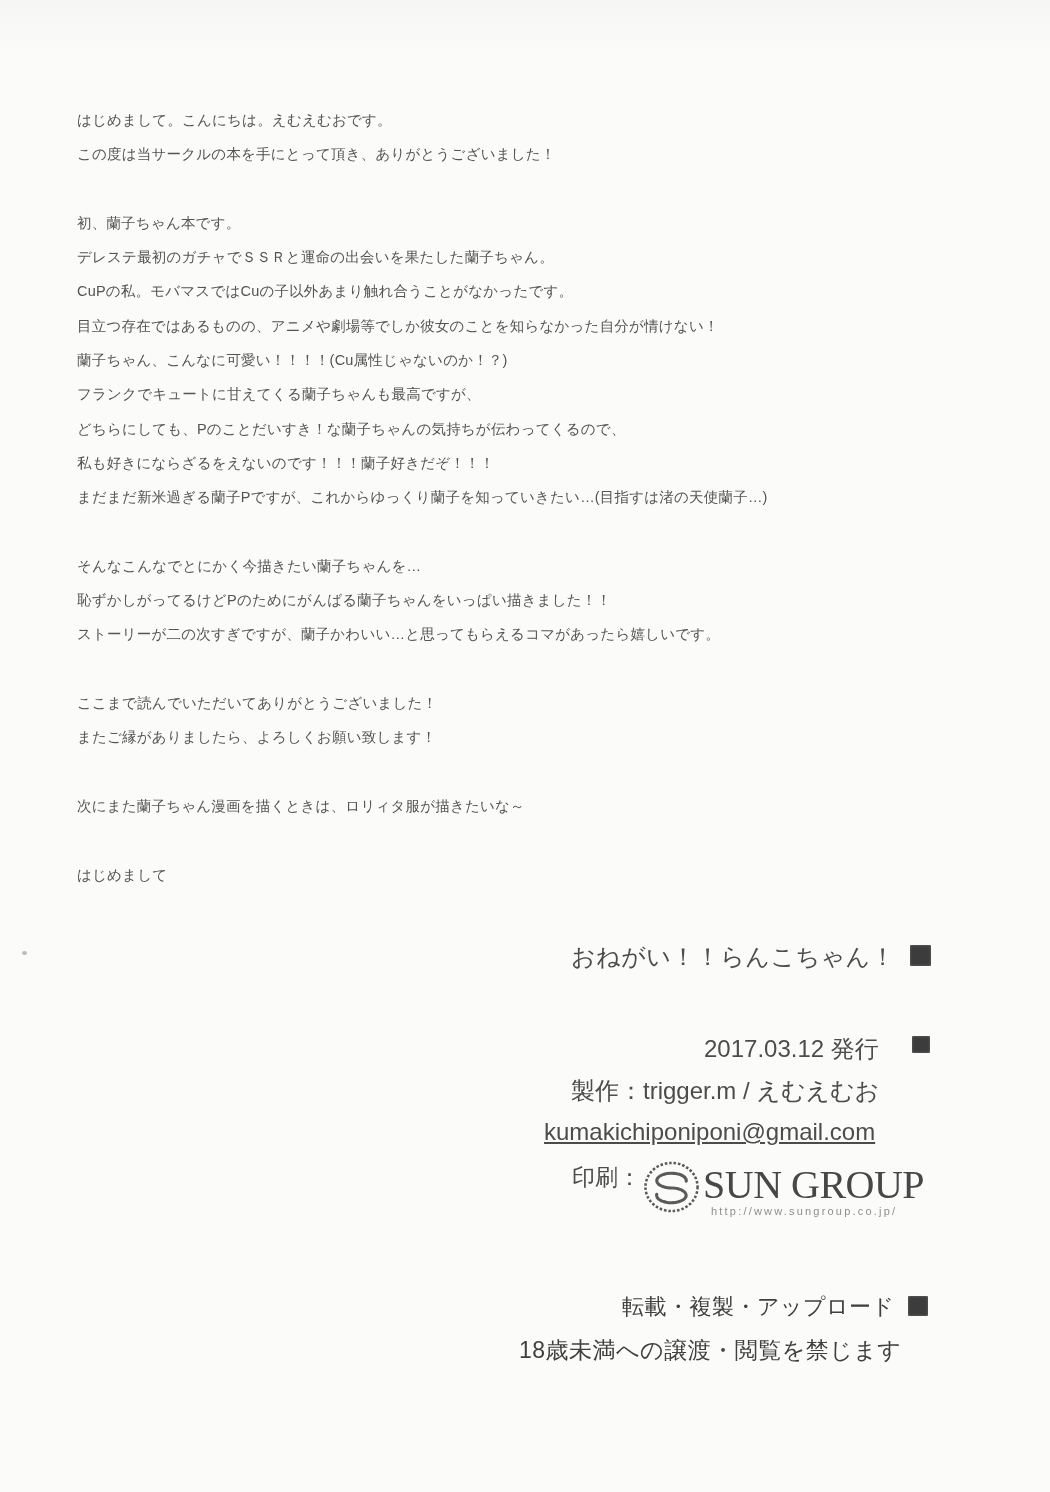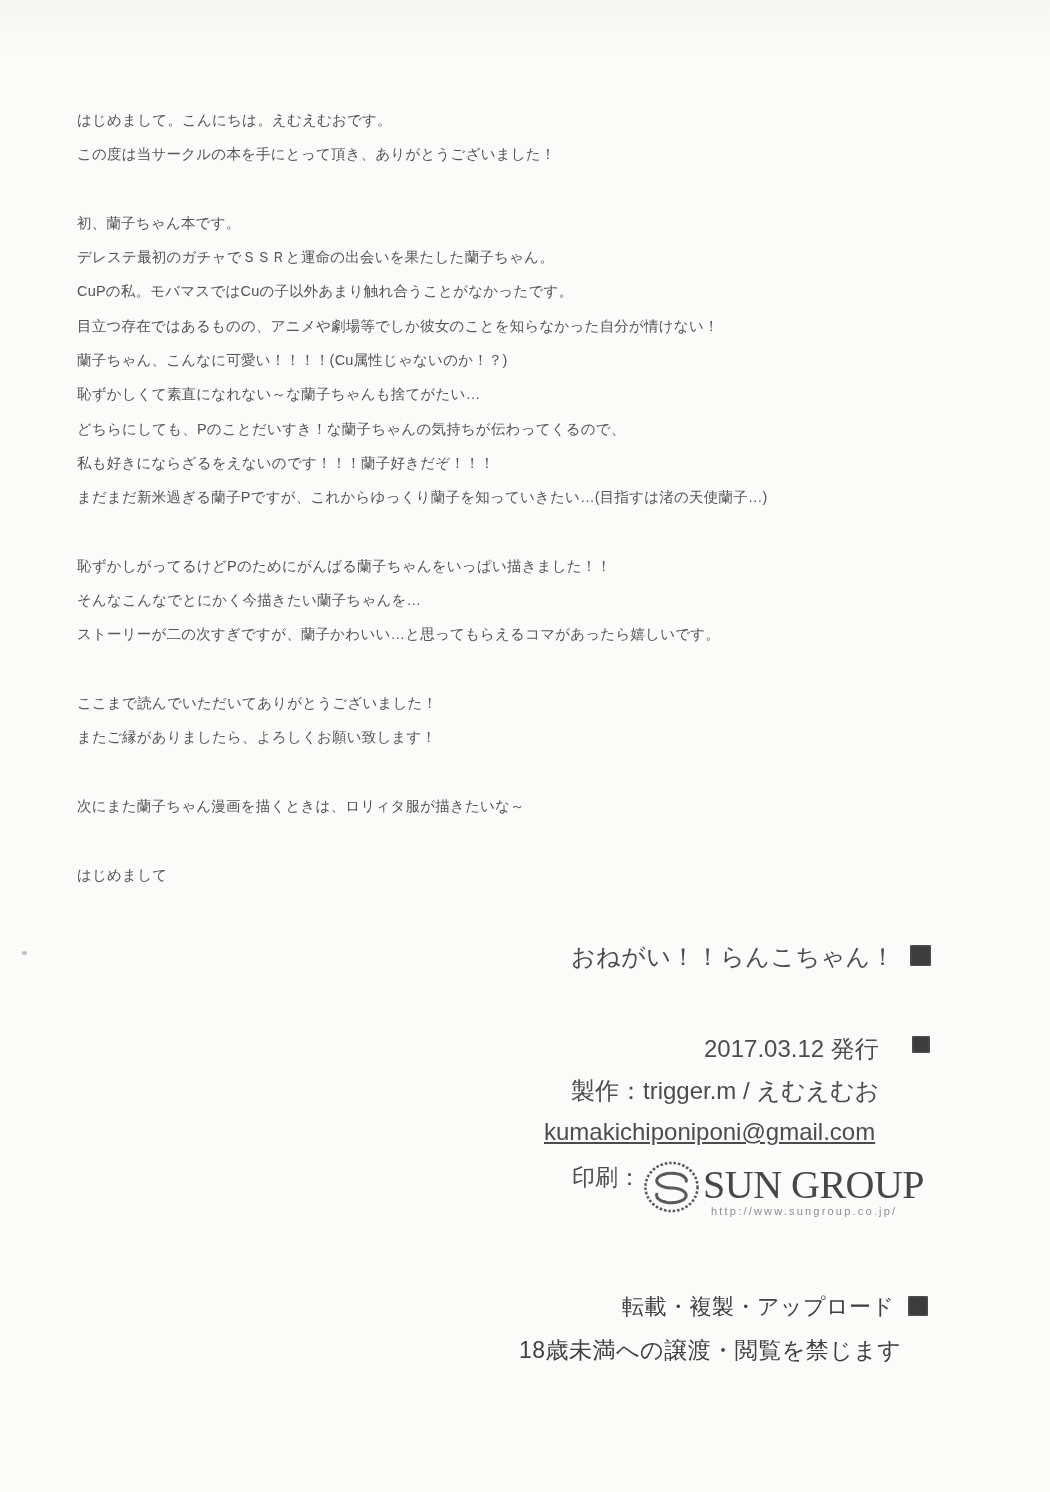--- a/index.html
+++ b/index.html
@@ -95,27 +95,27 @@
 
   <div class="afterword">
       <div class="line">はじめまして。こんにちは。えむえむおです。</div>
       <div class="line">この度は当サークルの本を手にとって頂き、ありがとうございました！</div>
       <div class="line"></div>
       <div class="line">初、蘭子ちゃん本です。</div>
       <div class="line">デレステ最初のガチャでＳＳＲと運命の出会いを果たした蘭子ちゃん。</div>
       <div class="line">CuPの私。モバマスではCuの子以外あまり触れ合うことがなかったです。</div>
       <div class="line">目立つ存在ではあるものの、アニメや劇場等でしか彼女のことを知らなかった自分が情けない！</div>
       <div class="line">蘭子ちゃん、こんなに可愛い！！！！(Cu属性じゃないのか！？)</div>
-      <div class="line">恥ずかしくて素直になれない～な蘭子ちゃんも捨てがたい…</div>
+      <div class="line">フランクでキュートに甘えてくる蘭子ちゃんも最高ですが、</div>
       <div class="line">どちらにしても、Pのことだいすき！な蘭子ちゃんの気持ちが伝わってくるので、</div>
       <div class="line">私も好きにならざるをえないのです！！！蘭子好きだぞ！！！</div>
       <div class="line">まだまだ新米過ぎる蘭子Pですが、これからゆっくり蘭子を知っていきたい…(目指すは渚の天使蘭子…)</div>
       <div class="line"></div>
+      <div class="line">そんなこんなでとにかく今描きたい蘭子ちゃんを…</div>
       <div class="line">恥ずかしがってるけどPのためにがんばる蘭子ちゃんをいっぱい描きました！！</div>
-      <div class="line">そんなこんなでとにかく今描きたい蘭子ちゃんを…</div>
       <div class="line">ストーリーが二の次すぎですが、蘭子かわいい…と思ってもらえるコマがあったら嬉しいです。</div>
       <div class="line"></div>
       <div class="line">ここまで読んでいただいてありがとうございました！</div>
       <div class="line">またご縁がありましたら、よろしくお願い致します！</div>
       <div class="line"></div>
       <div class="line">次にまた蘭子ちゃん漫画を描くときは、ロリィタ服が描きたいな～</div>
       <div class="line"></div>
       <div class="line">はじめまして</div>
     </div>
 

